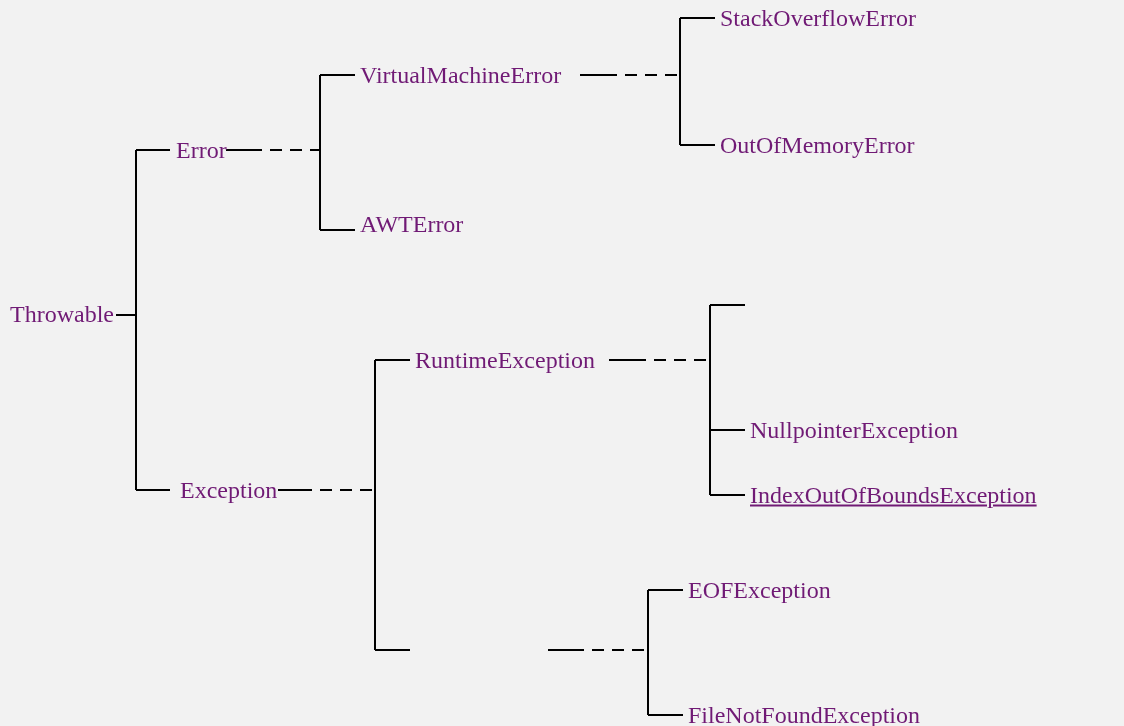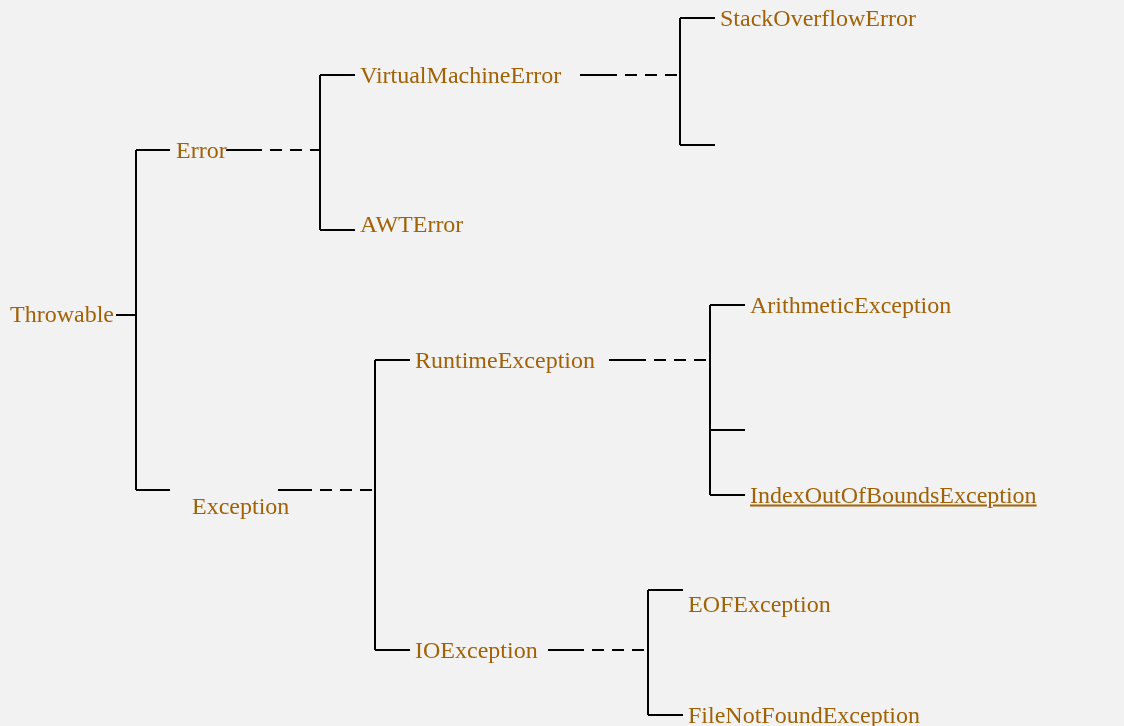--- a/index.html
+++ b/index.html
@@ -9,21 +9,21 @@
     font-family: "Times New Roman", Times, serif;
   }
   #diagram {
     position: relative;
     width: 1124px;
     height: 726px;
   }
   .node {
     position: absolute;
     font-size: 24px;
-    color: #a16207;
+    color: #701a75;
     white-space: nowrap;
     transform: translateY(-50%);
   }
   svg {
     position: absolute;
     top: 0;
     left: 0;
     width: 1124px;
     height: 726px;
     pointer-events: none;
@@ -109,25 +109,25 @@
   </svg>
 
   <div class="node" style="left:10px; top:314px;">Throwable</div>
 
   <div class="node" style="left:176px; top:150px;">Error</div>
 
   <div class="node" style="left:360px; top:75px;">VirtualMachineError</div>
   <div class="node" style="left:360px; top:224px;">AWTError</div>
 
   <div class="node" style="left:720px; top:18px;">StackOverflowError</div>
+  <div class="node" style="left:720px; top:145px;">OutOfMemoryError</div>
 
-  <div class="node" style="left:192px; top:490px;margin-top:16px;">Exception</div>
+  <div class="node" style="left:180px; top:490px;">Exception</div>
 
   <div class="node" style="left:415px; top:360px;">RuntimeException</div>
-  <div class="node" style="left:415px; top:650px;">IOException</div>
 
-  <div class="node" style="left:750px; top:305px;">ArithmeticException</div>
+  <div class="node" style="left:750px; top:430px;">NullpointerException</div>
   <div class="node" style="left:750px; top:495px;text-decoration:underline;">IndexOutOfBoundsException</div>
 
-  <div class="node" style="left:688px; top:604px;">EOFException</div>
+  <div class="node" style="left:688px; top:590px;">EOFException</div>
   <div class="node" style="left:688px; top:715px;">FileNotFoundException</div>
 
 </div>
 
 </body></html>

